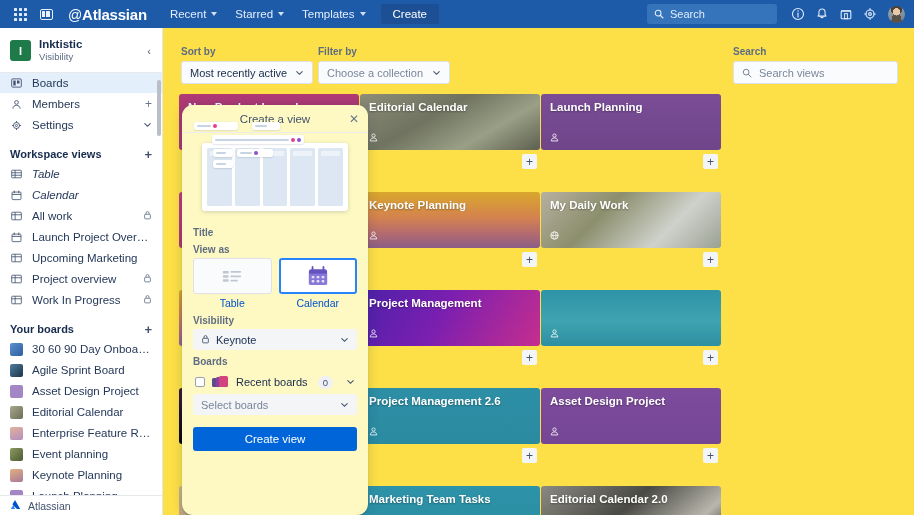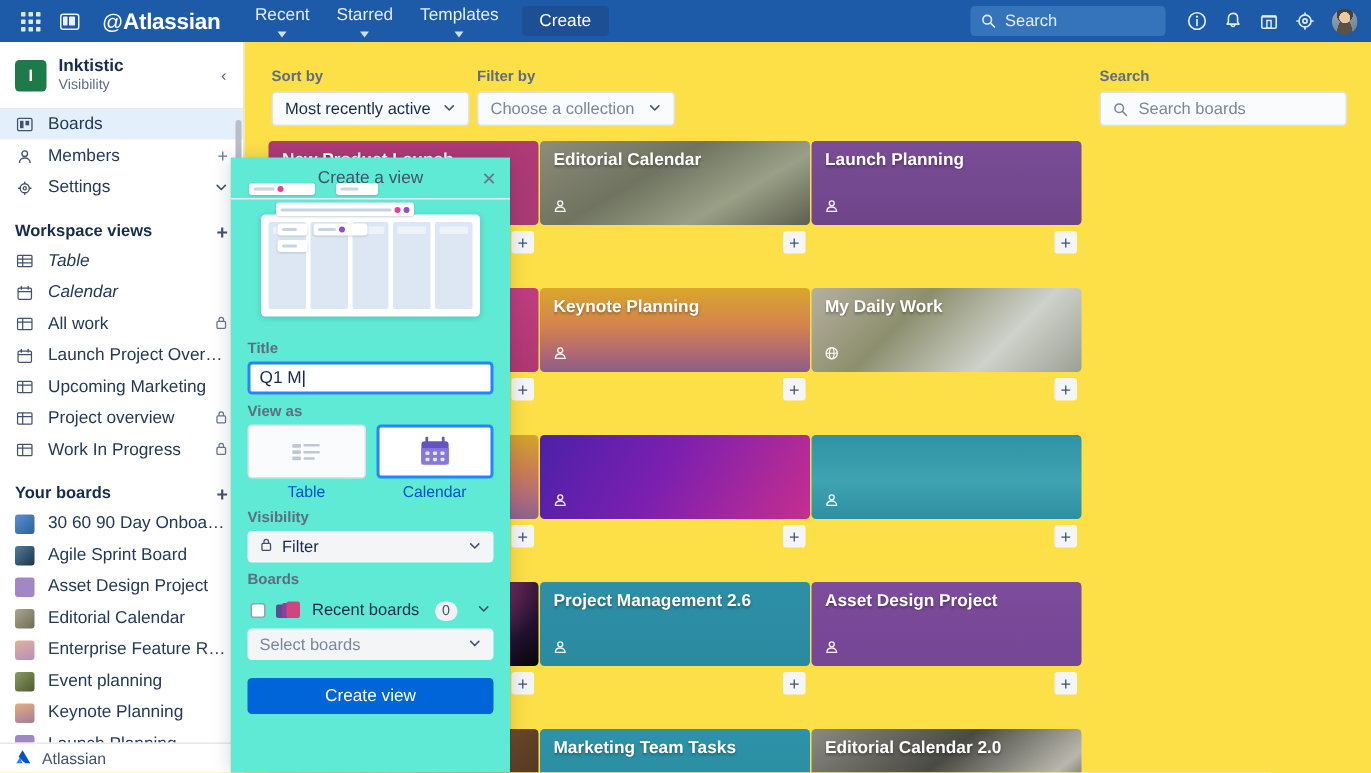--- a/index.html
+++ b/index.html
@@ -35,21 +35,21 @@
   .board-glyph i { flex:1; background:#eaf2fd; display:block; border-radius:.5px; }
   .board-glyph i:first-child { flex:.65; }
   #brand {
     font-size:15px; font-weight:bold; letter-spacing:-.2px; color:#ffffff;
     margin:0 14px 0 8px; display:flex; align-items:baseline;
   }
   #brand .at { font-weight:normal; font-size:14px; }
   .nav-link {
     display:flex; align-items:center; gap:5px;
     padding:4px 9px; border-radius:3px;
-    font-size:11.5px; color:#e4eefc; white-space:nowrap;flex-direction:column;
+    font-size:11.5px; color:#e4eefc; white-space:nowrap;
   }
   .nav-link.create { background:#1c4f93; color:#ffffff; margin-left:6px; padding:4px 12px; }
   .caret { width:0;height:0;border-left:3.5px solid transparent;border-right:3.5px solid transparent;border-top:4px solid #cfe0f5; display:inline-block; }
   #nav-right { margin-left:auto; display:flex; align-items:center; gap:2px; }
   #nav-search {
     width:130px; height:20px; background:#3574bb; border-radius:3px;
     display:flex; align-items:center; gap:6px; padding:0 7px; margin-right:8px;
   }
   #nav-search .ph { color:#e2edfb; font-size:11px; }
   .circ-icon { width:22px; height:22px; display:flex; align-items:center; justify-content:center; }
@@ -143,22 +143,22 @@
     height:20px; display:flex; align-items:center; justify-content:flex-end;
     padding-right:3px; padding-top:3px;
   }
   .plus-btn {
     width:15px;height:15px;border-radius:2px;background:#f4f5f7;
     display:flex;align-items:center;justify-content:center;color:#42526e;font-size:12px;line-height:1;
   }
 
   
   #modal {
-    position:absolute; left:154px; top:105px; width:186px; height:410px;
-    background:#5eead4; border-radius:0;
+    position:absolute; left:182px; top:105px; width:186px; height:410px;
+    background:#fef9c3; border-radius:11px;
     box-shadow:0 1px 1px rgba(9,30,66,.25), 0 0 12px rgba(9,30,66,.18);
     z-index:50; overflow:hidden;
   }
   #modal-head {
     height:28px; display:flex; align-items:center; justify-content:center;
     font-size:11.5px; color:#42526e; position:relative;
     border-bottom:1px solid #ebecf0;
   }
   #modal-close { position:absolute; right:9px; top:8px; color:#6b778c; font-size:12px; line-height:1; }
   #preview-wrap { padding:10px 20px 6px 20px; }
@@ -514,21 +514,21 @@
             </svg></span>
       </div>
     </div>
     <div class="field-group" style="left:570px; top:18px; width:165px;">
       <div class="field-label">Search</div>
       <div class="search-box">
         <svg class="ic" width="10" height="10" viewBox="0 0 16 16">
             <circle cx="6.6" cy="6.6" r="4.6" fill="none" stroke="#7a869a" stroke-width="1.6"></circle>
             <line x1="10" y1="10" x2="14.4" y2="14.4" stroke="#7a869a" stroke-width="1.6" stroke-linecap="round"></line>
           </svg>
-        <span>Search boards</span>
+        <span>Search views</span>
       </div>
     </div>
   </div>
 
   <div id="grid">
 
     <div class="bcard" style="left:16px; top:4px;">
       <div class="tile" style="background:linear-gradient(180deg,#b03a76,#a83a72)">
         <div class="title">New Product Launch</div>
         <svg class="vis" viewBox="0 0 16 16">
@@ -615,20 +615,21 @@
             <path d="M3.3 13c0-2.7 2.1-4.3 4.7-4.3s4.7 1.6 4.7 4.3z" fill="none" stroke="#fff" stroke-width="1.3"></path>
           </svg>
       </div>
       <div class="plus">
           <span class="plus-btn">+</span>
         </div>
     </div>
 
     <div class="bcard" style="left:197px; top:200px;">
       <div class="tile" style="background:linear-gradient(120deg,#4b21a8 0%,#7b1fb0 45%,#c62e8e 100%)">
+        <div class="title">Project Management</div>
         <svg class="vis" viewBox="0 0 16 16">
             <circle cx="8" cy="5.2" r="2.4" fill="none" stroke="#fff" stroke-width="1.3"></circle>
             <path d="M3.3 13c0-2.7 2.1-4.3 4.7-4.3s4.7 1.6 4.7 4.3z" fill="none" stroke="#fff" stroke-width="1.3"></path>
           </svg>
       </div>
       <div class="plus">
           <span class="plus-btn">+</span>
         </div>
     </div>
 
@@ -745,24 +746,20 @@
           <span class="pv-dot" style="background:#8b4fd0"></span>
         </div>
       <div class="pv-card" style="left:31px; top:55px; width:20px; height:8px;">
           <span class="pv-bar" style="max-width:10px"></span>
         </div>
     </div>
   </div>
 
   <div class="modal-body">
     <div class="m-label">Title</div>
-    <div id="title-input">
-      <span>Q1 M</span>
-        <span class="caret-bar"></span>
-    </div>
 
     <div class="m-label">View as</div>
     <div id="viewas">
       <div class="vopt">
         <div class="box">
           <svg width="20" height="14" viewBox="0 0 24 16">
               <rect x="1" y="2" width="7" height="3" rx="1" fill="#c1c7d0"></rect>
               <rect x="10" y="2" width="13" height="2" rx="1" fill="#c1c7d0"></rect>
               <rect x="1" y="7" width="7" height="3" rx="1" fill="#c1c7d0"></rect>
               <rect x="10" y="7.5" width="13" height="2" rx="1" fill="#c1c7d0"></rect>
@@ -792,21 +789,21 @@
         <div class="cap">Calendar</div>
       </div>
     </div>
 
     <div class="m-label">Visibility</div>
     <div class="row-select">
       <span><svg width="9" height="10" viewBox="0 0 12 14">
             <rect x="2" y="6" width="8" height="6.4" rx="1" fill="none" stroke="#42526e" stroke-width="1.2"></rect>
             <path d="M3.9 6V4.3a2.1 2.1 0 1 1 4.2 0V6" fill="none" stroke="#42526e" stroke-width="1.2"></path>
           </svg></span>
-      <span>Filter</span>
+      <span>Keynote</span>
       <span class="chev"><svg class="chev-svg" viewBox="0 0 10 10">
             <path d="M2 4l3 3 3-3" fill="none" stroke="#42526e" stroke-width="1.2" stroke-linecap="round"></path>
           </svg></span>
     </div>
 
     <div class="m-label">Boards</div>
     <div id="boards-row">
       <span id="chk"></span>
       <span id="recent-thumb">
         <i style="left:0;top:2px;width:8px;height:9px;background:#5e4b8b;"></i>

